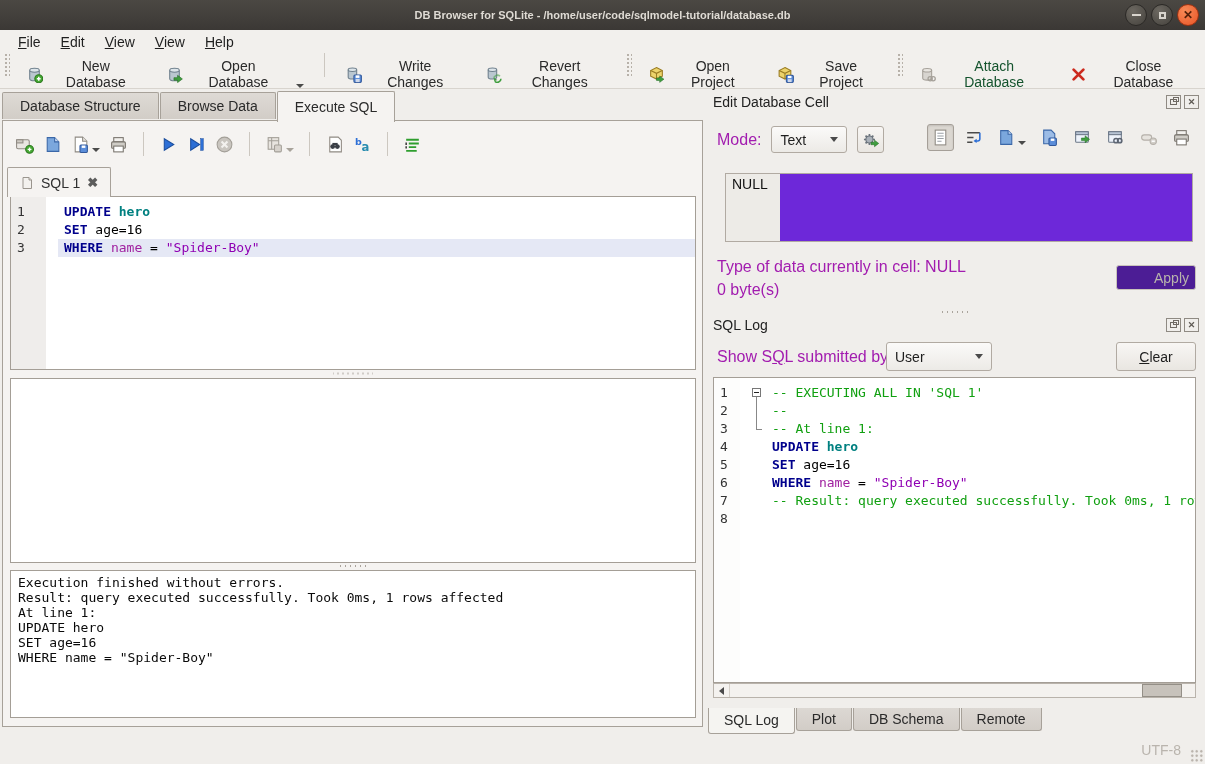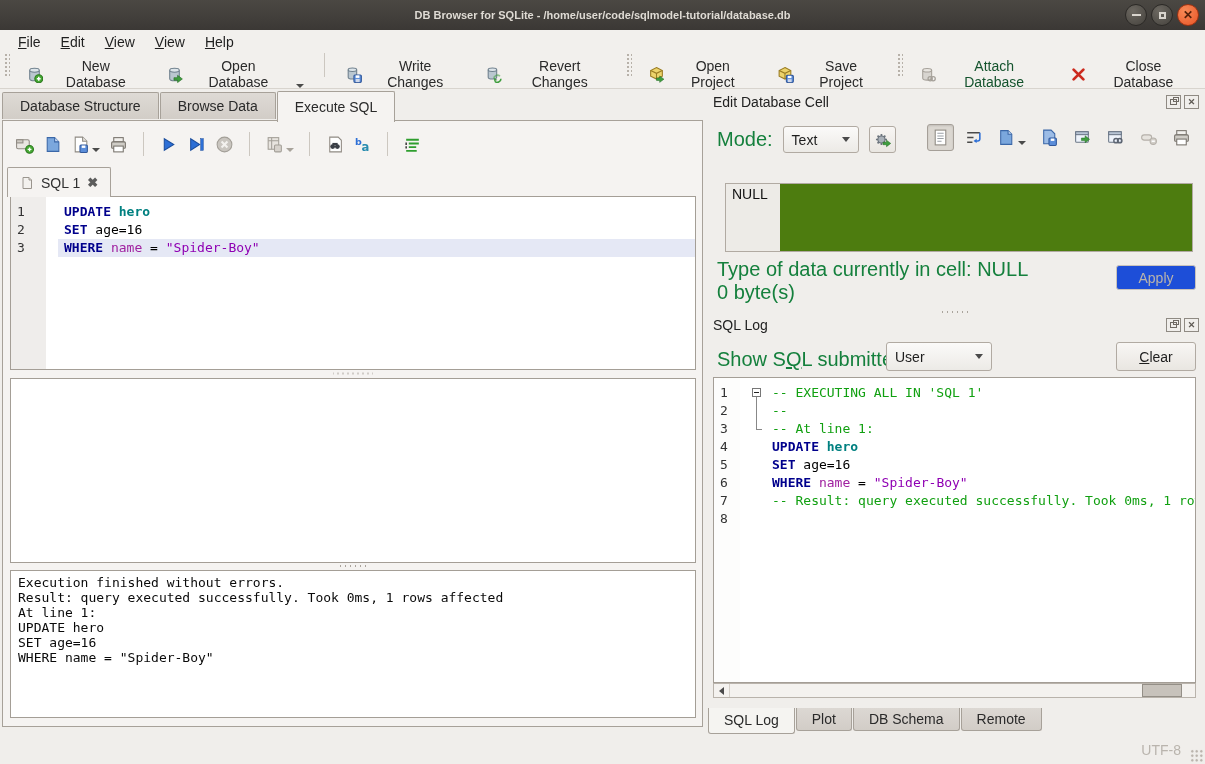--- a/index.html
+++ b/index.html
@@ -92,32 +92,32 @@
   .execlog{padding:4px 7px;font:13px "DejaVu Sans Mono",monospace;line-height:15px;white-space:pre-line;color:#0a0a0a;}
   
   .right{position:absolute;left:705px;top:88px;width:500px;height:648px;}
   .dock-title{position:absolute;left:8px;right:6px;height:20px;display:flex;align-items:center;font-size:14px;color:#222;}
   .dock-title .sp{flex:1;}
   .dock-btn{width:15px;height:14px;border:1px solid #8f8a83;background:#f0eeeb;margin-left:3px;
     display:flex;align-items:center;justify-content:center;box-sizing:border-box;}
   .float-glyph{position:relative;width:7px;height:6px;border:1px solid #6f6a64;box-sizing:border-box;}
   .float-glyph::before{content:"";position:absolute;left:2px;top:-3px;width:6px;height:5px;border:1px solid #6f6a64;box-sizing:border-box;}
   .dock-close{font-size:9px;color:#5f5a54;font-weight:bold;line-height:1;}
-  .rowlabel{font-size:20px;color:#15803d;}
+  .rowlabel{font-size:16px;color:#a21caf;}
   .select{background:linear-gradient(#fbfaf9,#eceae6);border:1px solid #b1aaa2;border-radius:3px;
     display:flex;align-items:center;font-size:14px;color:#1e1e1e;padding:0 8px;box-sizing:border-box;}
   .select .sp{flex:1;}
   .sel-caret{width:0;height:0;border-left:4px solid transparent;border-right:4px solid transparent;border-top:5px solid #4a4a4a;}
   .pbtn{background:linear-gradient(#f8f6f4,#e9e6e1);border:1px solid #b1aaa2;border-radius:3px;
     font:14px "Liberation Sans",sans-serif;color:#1e1e1e;display:flex;align-items:center;justify-content:center;}
-  .pbtn.disabled{color:#b9b4ac;background:#1d4ed8;border-color:#c9c3bb;}
+  .pbtn.disabled{color:#b9b4ac;background:#4c1d95;border-color:#c9c3bb;justify-content:flex-end;}
   .icbtn{background:none;border:1px solid transparent;border-radius:3px;padding:3px;display:flex;align-items:flex-end;}
   .icbtn.checked{background:#dbd7d1;border-color:#a59f98;box-shadow:inset 0 1px 2px rgba(0,0,0,.12);}
   .icbtn.raised{background:linear-gradient(#f8f6f4,#e9e6e1);border-color:#b1aaa2;}
-  .cellbox{position:absolute;left:20px;top:95px;width:468px;height:69px;background:#4d7c0f;border:1px solid #b1aaa2;box-sizing:border-box;}
+  .cellbox{position:absolute;left:20px;top:85px;width:468px;height:69px;background:#6d28d9;border:1px solid #b1aaa2;box-sizing:border-box;}
   .cellbox .gutter{position:absolute;left:0;top:0;bottom:0;width:54px;background:#edebe7;}
   .cellbox .val{position:absolute;left:6px;top:2px;font-size:14px;color:#111;}
   .hscroll{position:absolute;left:8px;top:595px;width:483px;height:15px;border:1px solid #b9b3ab;
     background:#f4f2ef;box-sizing:border-box;display:flex;}
   .harrow{width:15px;display:flex;align-items:center;justify-content:center;border-right:1px solid #d4cfc8;}
   .tri-l{width:0;height:0;border-top:4px solid transparent;border-bottom:4px solid transparent;border-right:5px solid #4a4a4a;}
   .htrack{flex:1;position:relative;}
   .hthumb{position:absolute;top:0;bottom:0;left:412px;width:40px;background:#c7c2bb;border:1px solid #948f87;box-sizing:border-box;}
   .btabs{position:absolute;left:3px;top:620px;display:flex;align-items:flex-start;}
   .btab{background:linear-gradient(#dcd8d3,#d2cdc7);border:1px solid #a7a199;border-top:none;

